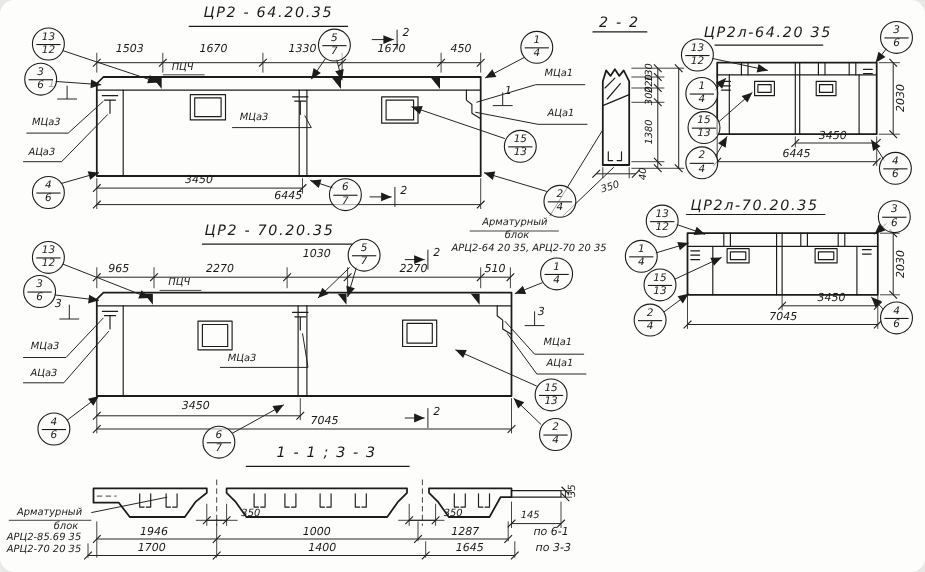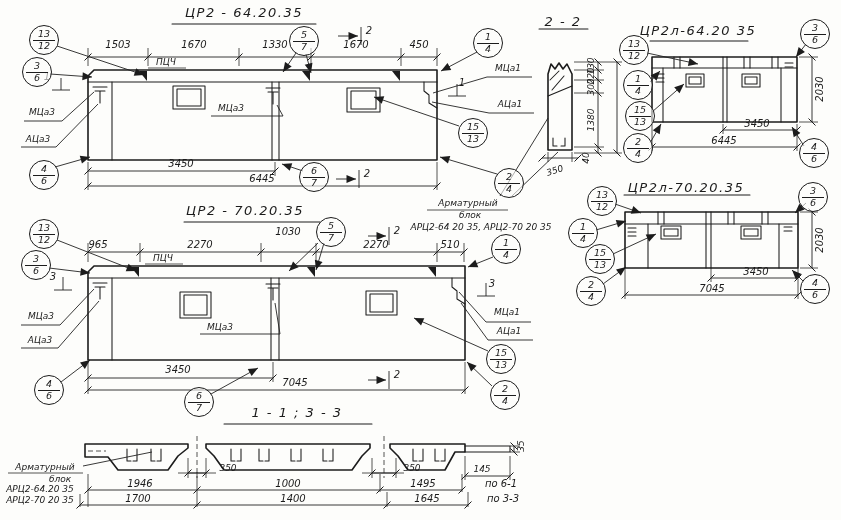--- a/index.html
+++ b/index.html
@@ -1,17 +1,17 @@
 <!DOCTYPE html>
 <html><head>
 <meta charset="utf-8">
 <style>
   html,body{margin:0;padding:0;background:#e8e8e8;}
   #sheet{position:relative;width:841px;height:520px;background:#fdfdfb;overflow:hidden;
-         font-family:"DejaVu Sans",sans-serif;color:#1b1b1b;}
+         font-family:"DejaVu Sans",sans-serif;color:#1b1b1b;border-radius:13px;}
   #lines{position:absolute;left:0;top:0;}
   .o {fill:none;stroke:#1c1c1c;stroke-width:1.6;stroke-linejoin:round;stroke-linecap:round;}
   .o2{fill:none;stroke:#1c1c1c;stroke-width:1.05;stroke-linejoin:round;stroke-linecap:round;}
   .d {fill:none;stroke:#222;stroke-width:.9;marker-start:url(#tk);marker-mid:url(#tk);marker-end:url(#tk);}
   .w {fill:none;stroke:#2a2a2a;stroke-width:.8;}
   .dash{stroke-dasharray:5 3;}
   .l {fill:none;stroke:#222;stroke-width:.9;}
   .la{fill:none;stroke:#222;stroke-width:.9;marker-end:url(#ar);}
   .f {fill:#1c1c1c;stroke:none;}
   .t{position:absolute;transform:translate(-50%,-50%);font-style:italic;font-size:10px;
@@ -283,21 +283,21 @@
 <div class="co" style="left:29px;top:160px">
       <span>4</span>
       <span>6</span>
     </div>
 <div class="co" style="left:299px;top:162px">
       <span>6</span>
       <span>7</span>
     </div>
 
 <span class="t tt" style="left:245px;top:210px">ЦР2 - 70.20.35</span>
-<span class="t" style="left:98px;top:245px">965</span>
+<span class="t" style="left:108px;top:245px">965</span>
 <span class="t" style="left:200px;top:245px">2270</span>
 <span class="t" style="left:288px;top:232px">1030</span>
 <span class="t" style="left:376px;top:245px">2270</span>
 <span class="t" style="left:450px;top:245px">510</span>
 <span class="t sm" style="left:163px;top:258px">ПЦЧ</span>
 <span class="t" style="left:178px;top:370px">3450</span>
 <span class="t" style="left:295px;top:383px">7045</span>
 <span class="t" style="left:53px;top:277px">3</span>
 <span class="t" style="left:492px;top:284px">3</span>
 <span class="t" style="left:397px;top:231px">2</span>
@@ -405,28 +405,28 @@
       <span>6</span>
     </div>
 <div class="co" style="left:800px;top:274px">
       <span>4</span>
       <span>6</span>
     </div>
 
 <span class="t tt" style="left:297px;top:412px">1 - 1  ;  3 - 3</span>
 <span class="t sm" style="left:45px;top:467px">Арматурный</span>
 <span class="t sm" style="left:60px;top:479px">блок</span>
-<span class="t sm" style="left:40px;top:489px">АРЦ2-64.20 35</span>
+<span class="t sm" style="left:40px;top:489px">АРЦ2-85.69 35</span>
 <span class="t sm" style="left:40px;top:500px">АРЦ2-70 20 35</span>
 <span class="t sm" style="left:228px;top:468px">350</span>
 <span class="t sm" style="left:412px;top:468px">350</span>
 <span class="t sm" style="left:482px;top:469px">145</span>
 <span class="t sm rotv" style="left:521px;top:446px">35</span>
 <span class="t" style="left:140px;top:484px">1946</span>
 <span class="t" style="left:288px;top:484px">1000</span>
-<span class="t" style="left:423px;top:484px">1495</span>
+<span class="t" style="left:423px;top:484px">1287</span>
 <span class="t" style="left:501px;top:484px">по 6-1</span>
 <span class="t" style="left:138px;top:499px">1700</span>
 <span class="t" style="left:293px;top:499px">1400</span>
 <span class="t" style="left:427px;top:499px">1645</span>
 <span class="t" style="left:503px;top:499px">по 3-3</span>
 
 </div>
 
 </body></html>

